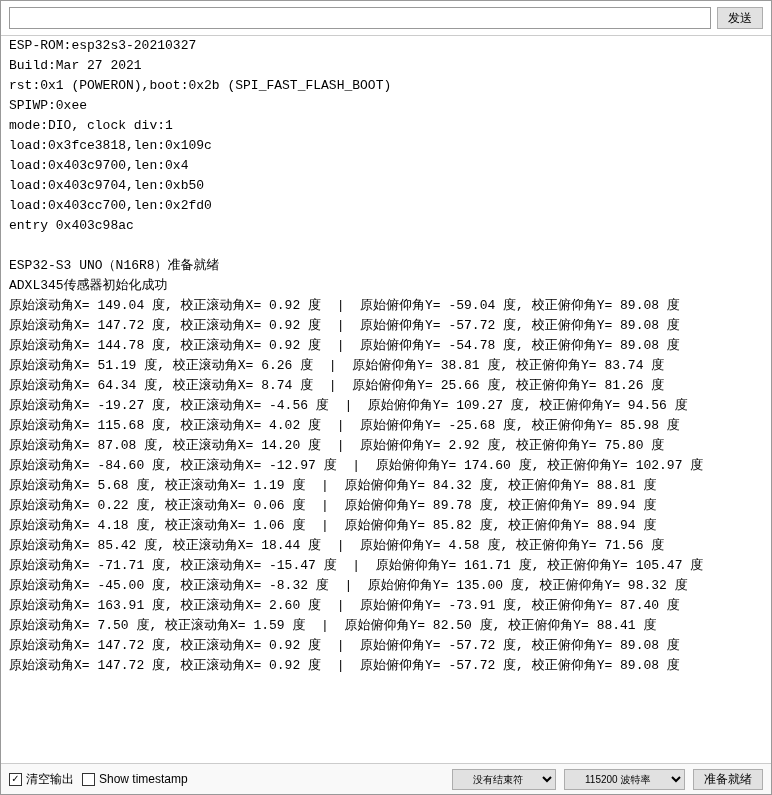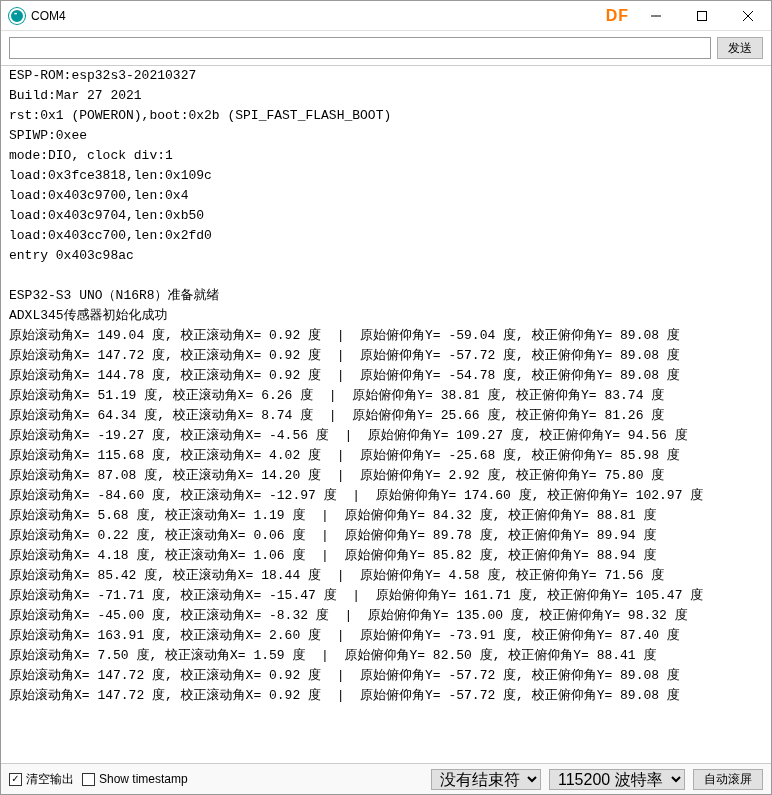--- a/index.html
+++ b/index.html
@@ -106,57 +106,35 @@
   .bottombar .chkbox {
     width:13px; height:13px; border:1px solid #333; display:flex;
     align-items:center; justify-content:center; font-size:10px; line-height:10px;
     background:#fff;
   }
   .bottombar .flex { flex:1; }
   .bottombar select {
     height: 21px;
     border:1px solid #adadad;
     background:#e1e1e1;
-    font-size:16px;
-    padding: 0 4px;
+    font-size:10px;
+    padding: 0 16px;
   }
   .bottombar button {
     height: 21px;
     padding: 0 10px;
     border:1px solid #adadad;
     background:#e1e1e1;
     font-size:12px;
   }
 </style>
 </head>
 <body>
 
 <div class="window">
-  <div class="titlebar">
-    <div class="appicon"></div>
-    <div class="title">COM4</div>
-    <div class="spacer"></div>
-    <div class="df">DF</div>
-    <div class="winbtn">
-      <svg viewBox="0 0 10 10">
-          <line x1="0" y1="5" x2="10" y2="5" stroke="#000" stroke-width="1"></line>
-        </svg>
-    </div>
-    <div class="winbtn">
-      <svg viewBox="0 0 10 10">
-          <rect x="0.5" y="0.5" width="9" height="9" fill="none" stroke="#000" stroke-width="1"></rect>
-        </svg>
-    </div>
-    <div class="winbtn close">
-      <svg viewBox="0 0 10 10">
-          <line x1="0" y1="0" x2="10" y2="10" stroke="#000" stroke-width="1"></line>
-          <line x1="10" y1="0" x2="0" y2="10" stroke="#000" stroke-width="1"></line>
-        </svg>
-    </div>
-  </div>
 
   <div class="toolbar">
     <input type="text" value="" style="">
     <button>发送</button>
   </div>
 
   <div class="console" id="console">ESP-ROM:esp32s3-20210327
 Build:Mar 27 2021
 rst:0x1 (POWERON),boot:0x2b (SPI_FAST_FLASH_BOOT)
 SPIWP:0xee
@@ -194,15 +172,15 @@
       <span class="chkbox" id="chk-auto">✓</span>
       <span>清空输出</span>
     </label>
     <label class="chk">
       <span class="chkbox" id="chk-ts"></span>
       <span>Show timestamp</span>
     </label>
     <div class="flex"></div>
     <select id="sel-line"><option>没有结束符</option><option>换行符</option><option>回车</option><option>回车换行</option></select>
     <select id="sel-baud"><option>9600 波特率</option><option>19200 波特率</option><option selected="">115200 波特率</option><option>230400 波特率</option></select>
-    <button>自动滚屏</button>
+    <button>准备就绪</button>
   </div>
 </div>
 
 </body></html>

